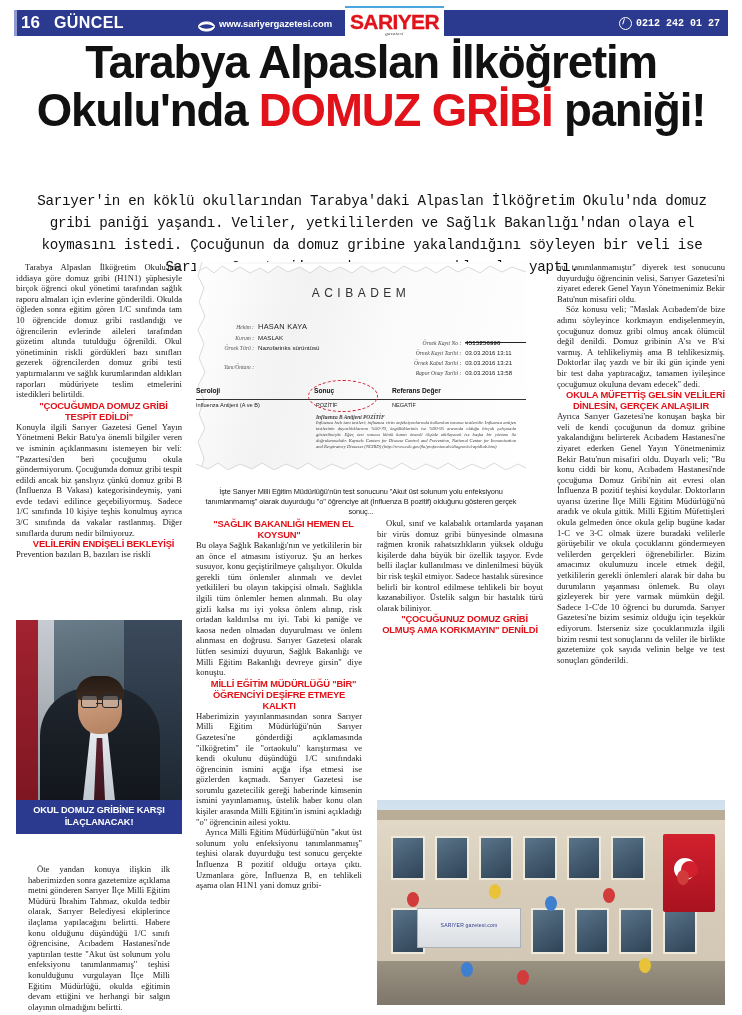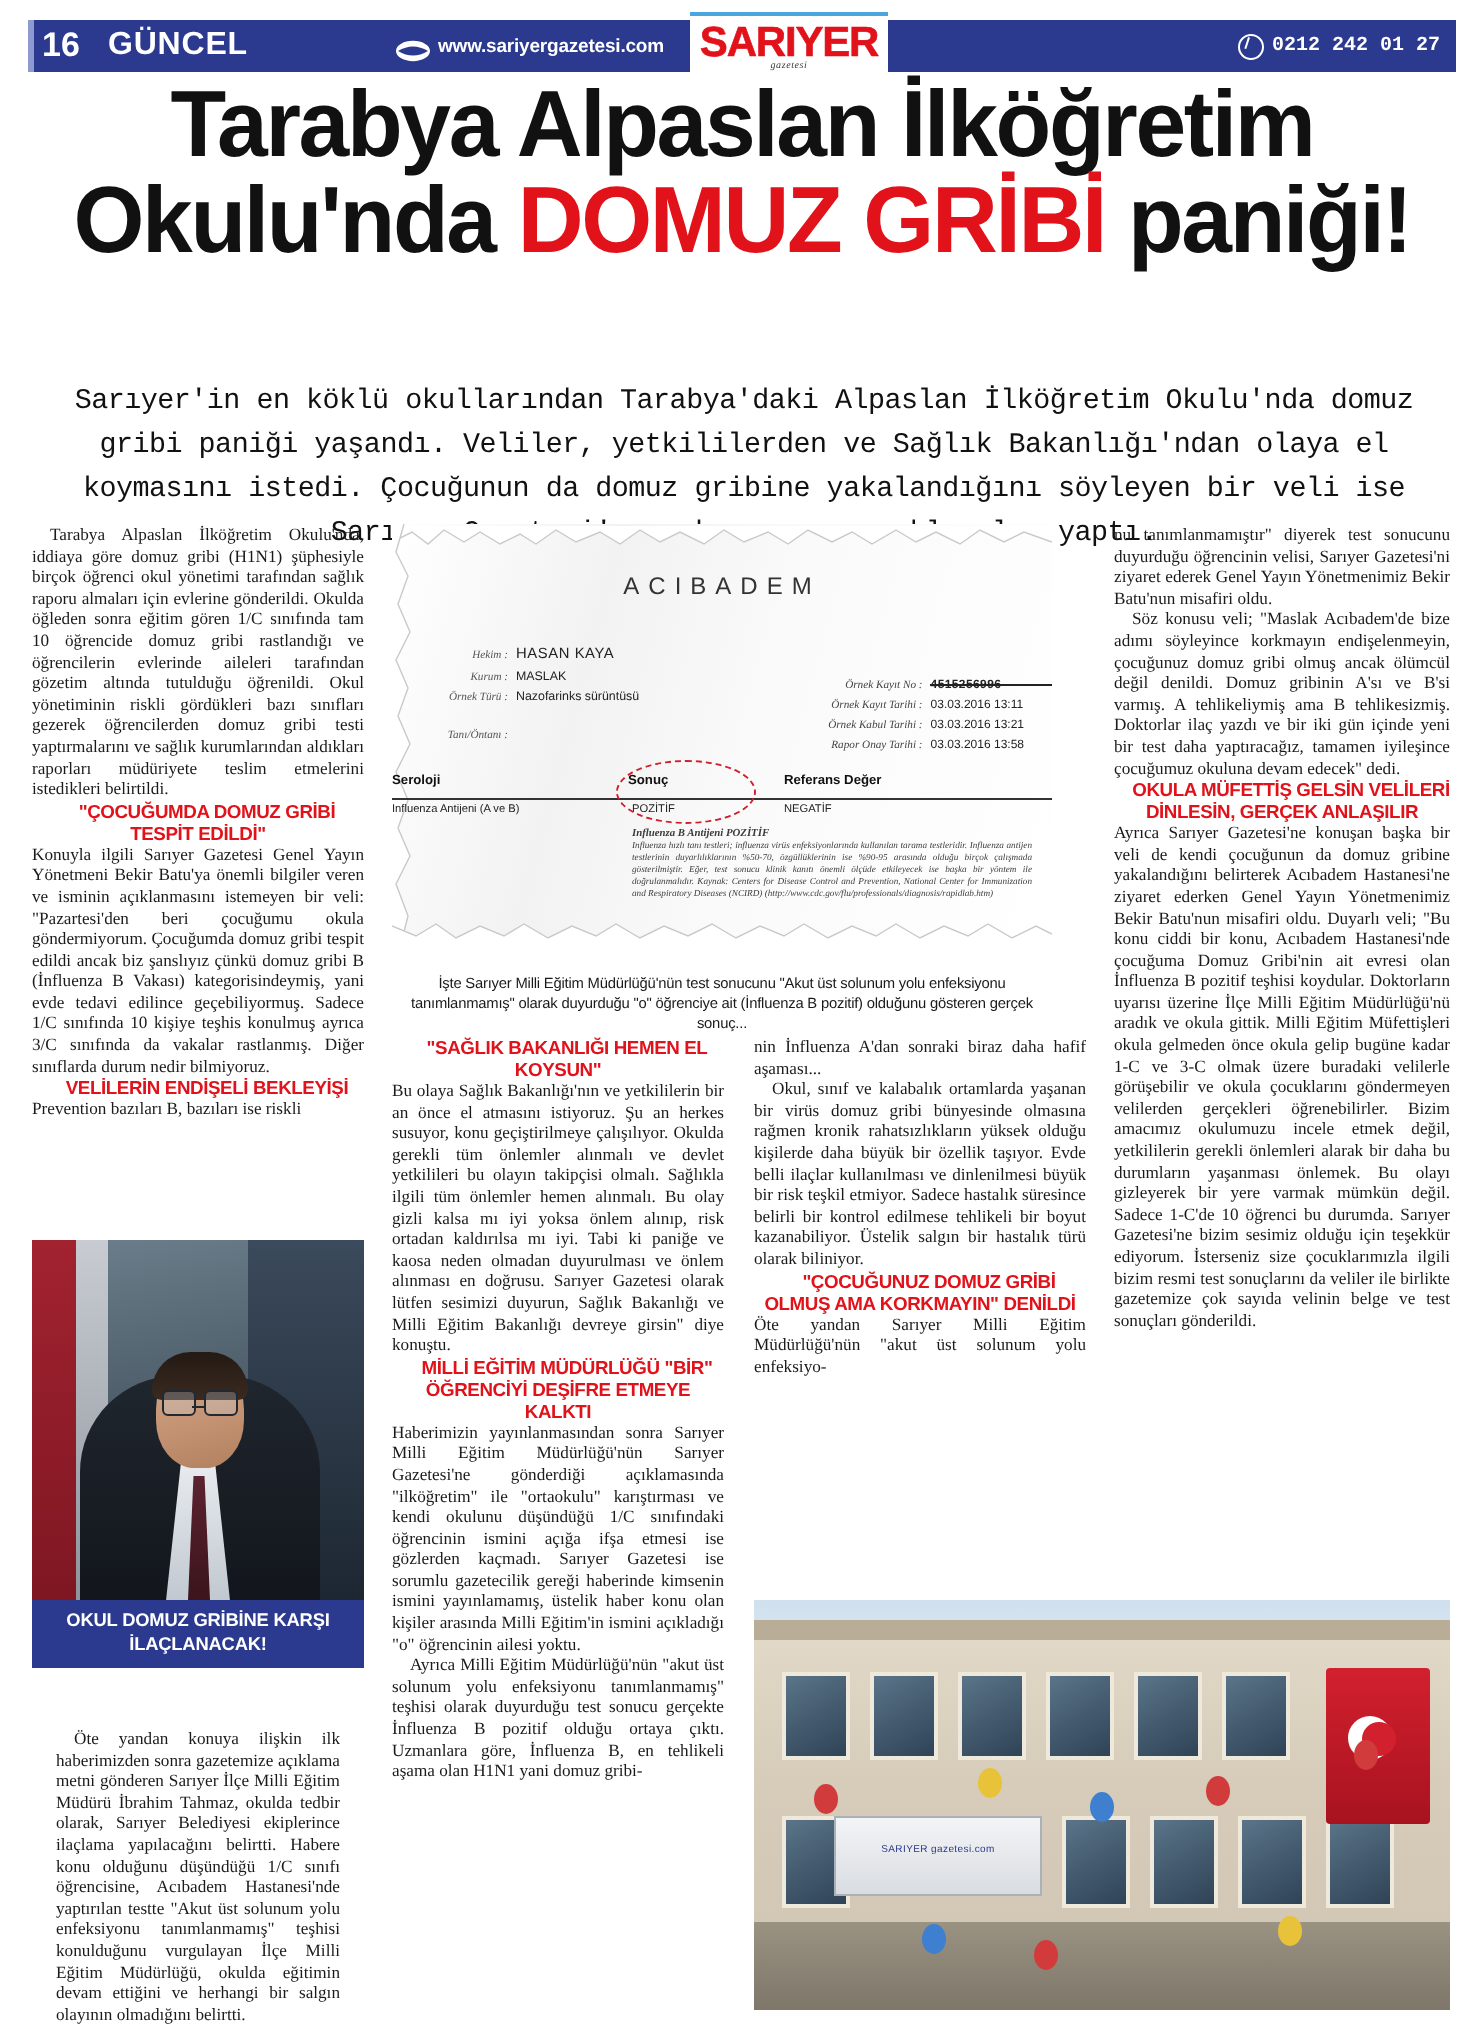--- a/index.html
+++ b/index.html
@@ -663,24 +663,22 @@
 
 <div class="col" id="col2">
   <p class="subhead">"SAĞLIK BAKANLIĞI HEMEN EL KOYSUN"</p>
   <p class="noindent">Bu olaya Sağlık Bakanlığı'nın ve yetkililerin bir an önce el atmasını istiyoruz. Şu an herkes susuyor, konu geçiştirilmeye çalışılıyor. Okulda gerekli tüm önlemler alınmalı ve devlet yetkilileri bu olayın takipçisi olmalı. Sağlıkla ilgili tüm önlemler hemen alınmalı. Bu olay gizli kalsa mı iyi yoksa önlem alınıp, risk ortadan kaldırılsa mı iyi. Tabi ki paniğe ve kaosa neden olmadan duyurulması ve önlem alınması en doğrusu. Sarıyer Gazetesi olarak lütfen sesimizi duyurun, Sağlık Bakanlığı ve Milli Eğitim Bakanlığı devreye girsin" diye konuştu.</p>
   <p class="subhead">MİLLİ EĞİTİM MÜDÜRLÜĞÜ "BİR" ÖĞRENCİYİ DEŞİFRE ETMEYE KALKTI</p>
   <p class="noindent">Haberimizin yayınlanmasından sonra Sarıyer Milli Eğitim Müdürlüğü'nün Sarıyer Gazetesi'ne gönderdiği açıklamasında "ilköğretim" ile "ortaokulu" karıştırması ve kendi okulunu düşündüğü 1/C sınıfındaki öğrencinin ismini açığa ifşa etmesi ise gözlerden kaçmadı. Sarıyer Gazetesi ise sorumlu gazetecilik gereği haberinde kimsenin ismini yayınlamamış, üstelik haber konu olan kişiler arasında Milli Eğitim'in ismini açıkladığı "o" öğrencinin ailesi yoktu.</p>
   <p>Ayrıca Milli Eğitim Müdürlüğü'nün "akut üst solunum yolu enfeksiyonu tanımlanmamış" teşhisi olarak duyurduğu test sonucu gerçekte İnfluenza B pozitif olduğu ortaya çıktı. Uzmanlara göre, İnfluenza B, en tehlikeli aşama olan H1N1 yani domuz gribi-</p>
 </div>
 
 <div class="col" id="col3">
-  <p class="noindent">nin İnfluenza A'dan sonraki biraz daha hafif aşaması...</p>
   <p>Okul, sınıf ve kalabalık ortamlarda yaşanan bir virüs domuz gribi bünyesinde olmasına rağmen kronik rahatsızlıkların yüksek olduğu kişilerde daha büyük bir özellik taşıyor. Evde belli ilaçlar kullanılması ve dinlenilmesi büyük bir risk teşkil etmiyor. Sadece hastalık süresince belirli bir kontrol edilmese tehlikeli bir boyut kazanabiliyor. Üstelik salgın bir hastalık türü olarak biliniyor.</p>
   <p class="subhead">"ÇOCUĞUNUZ DOMUZ GRİBİ OLMUŞ AMA KORKMAYIN" DENİLDİ</p>
-  <p class="noindent">Öte yandan Sarıyer Milli Eğitim Müdürlüğü'nün "akut üst solunum yolu enfeksiyo-</p>
 </div>
 
 <div class="col" id="col4">
   <p class="noindent">nu tanımlanmamıştır" diyerek test sonucunu duyurduğu öğrencinin velisi, Sarıyer Gazetesi'ni ziyaret ederek Genel Yayın Yönetmenimiz Bekir Batu'nun misafiri oldu.</p>
   <p>Söz konusu veli; "Maslak Acıbadem'de bize adımı söyleyince korkmayın endişelenmeyin, çocuğunuz domuz gribi olmuş ancak ölümcül değil denildi. Domuz gribinin A'sı ve B'si varmış. A tehlikeliymiş ama B tehlikesizmiş. Doktorlar ilaç yazdı ve bir iki gün içinde yeni bir test daha yaptıracağız, tamamen iyileşince çocuğumuz okuluna devam edecek" dedi.</p>
   <p class="subhead">OKULA MÜFETTİŞ GELSİN VELİLERİ DİNLESİN, GERÇEK ANLAŞILIR</p>
   <p class="noindent">Ayrıca Sarıyer Gazetesi'ne konuşan başka bir veli de kendi çocuğunun da domuz gribine yakalandığını belirterek Acıbadem Hastanesi'ne ziyaret ederken Genel Yayın Yönetmenimiz Bekir Batu'nun misafiri oldu. Duyarlı veli; "Bu konu ciddi bir konu, Acıbadem Hastanesi'nde çocuğuma Domuz Gribi'nin ait evresi olan İnfluenza B pozitif teşhisi koydular. Doktorların uyarısı üzerine İlçe Milli Eğitim Müdürlüğü'nü aradık ve okula gittik. Milli Eğitim Müfettişleri okula gelmeden önce okula gelip bugüne kadar 1-C ve 3-C olmak üzere buradaki velilerle görüşebilir ve okula çocuklarını göndermeyen velilerden gerçekleri öğrenebilirler. Bizim amacımız okulumuzu incele etmek değil, yetkililerin gerekli önlemleri alarak bir daha bu durumların yaşanması önlemek. Bu olayı gizleyerek bir yere varmak mümkün değil. Sadece 1-C'de 10 öğrenci bu durumda. Sarıyer Gazetesi'ne bizim sesimiz olduğu için teşekkür ediyorum. İsterseniz size çocuklarımızla ilgili bizim resmi test sonuçlarını da veliler ile birlikte gazetemize çok sayıda velinin belge ve test sonuçları gönderildi.</p>
 </div>
 
 <div class="photo-man">

